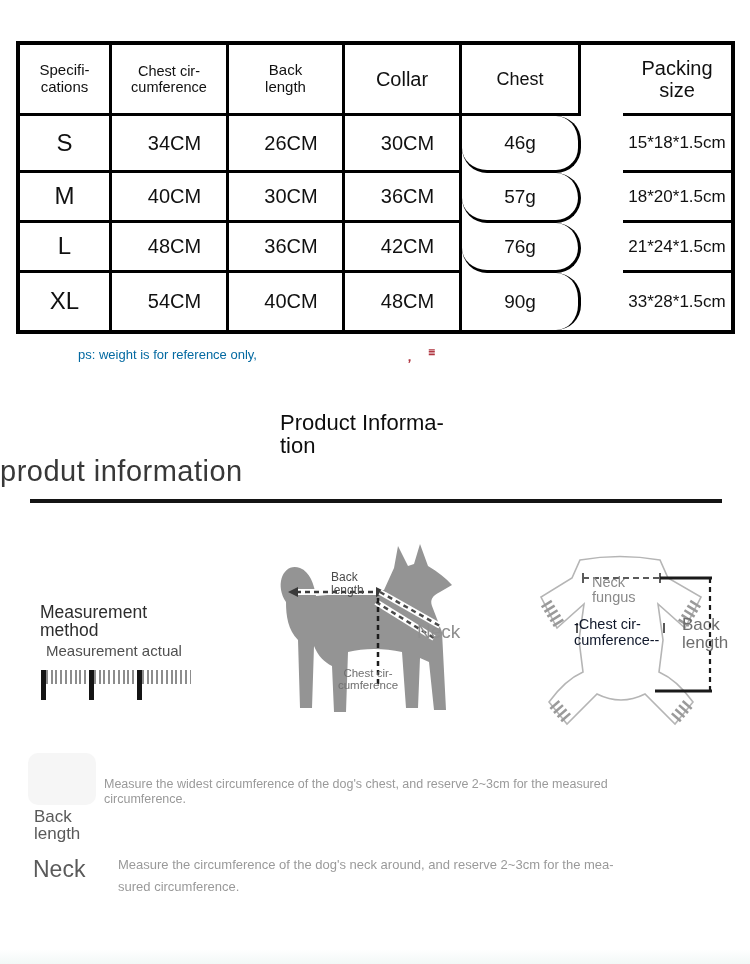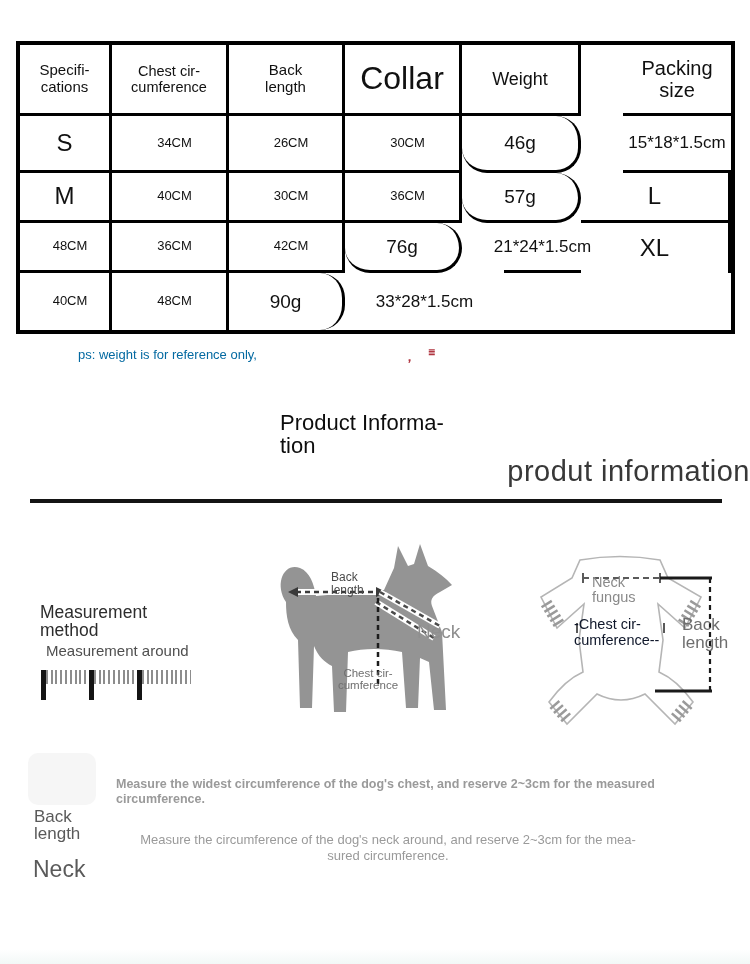--- a/index.html
+++ b/index.html
@@ -14,37 +14,37 @@
               grid-template-columns:92px 117px 116px 117px 119px auto;
               grid-template-rows:71px 57px 50px 50px auto;background:#fff;}
   .size-table .cell{border-right:3px solid #000;border-bottom:3px solid #000;
         display:flex;align-items:center;justify-content:center;text-align:center;
         line-height:1.12;box-sizing:border-box;}
   .size-table .last-col{border-right:none;margin-left:42px;}
   .size-table .last-row{border-bottom:none;}
   .h-spec{font-size:15px;}
   .h-chest{font-size:14.5px;}
   .h-back{font-size:15px;}
-  .h-collar{font-size:32px;}
+  .h-collar{font-size:20px;}
   .h-weight{font-size:18px;}
   .h-pack{font-size:20px;}
   .d-size{font-size:24px;}
-  .d-val{font-size:13px;padding-left:11px;}
+  .d-val{font-size:20px;padding-left:11px;}
   .d-weight{font-size:19px;border-radius:25px;}
   .d-pack{font-size:17px;}
 
   
   .note-ps{left:78px;top:347px;font-size:13px;color:#0369a1;}
   .note-measure{left:222px;top:342px;width:488px;font-size:9.5px;line-height:11px;color:#c4494f;}
   .stray1{left:403px;top:348px;font-size:13px;font-weight:bold;color:#b03540;}
   .stray2{left:428px;top:347px;font-size:9px;font-weight:bold;color:#b03540;}
 
   
   .heading-en{left:280px;top:411px;width:180px;font-size:22px;line-height:23px;color:#0d0d0d;}
-  .heading-sub{left:0;top:455px;width:750px;text-align:right;font-size:29px;
+  .heading-sub{left:0;top:455px;width:750px;text-align:left;font-size:29px;
                font-weight:300;letter-spacing:0.5px;color:#383838;}
   .divider{left:30px;top:499px;width:692px;height:4px;background:#141414;}
 
   
   .mm-title{left:40px;top:603px;font-size:17.5px;line-height:18px;color:#2d2d2d;}
   .mm-sub{left:46px;top:642px;font-size:15px;color:#4f4f4f;}
   .ruler{left:41px;top:670px;width:150px;height:30px;}
   .ruler .ticks{position:absolute;left:0;top:0;width:150px;height:14px;
     background:repeating-linear-gradient(to right,#8d8d8d 0 2px,transparent 2px 4.8px);}
   .ruler .bar{position:absolute;top:0;width:5px;height:30px;background:#141414;}
@@ -55,84 +55,86 @@
   .dog-label-chest{left:330px;top:667px;width:76px;text-align:center;font-size:11.5px;line-height:12px;color:#6f6f6f;}
 
   .garment-svg{left:527px;top:552px;}
   .g-label-neck{left:592px;top:575px;font-size:14.5px;line-height:15px;color:#8a8a8a;}
   .g-label-chest{left:574px;top:616px;font-size:14.5px;line-height:16px;color:#0f172a;}
   .g-label-back{left:682px;top:616px;font-size:17px;line-height:18px;color:#6e6e6e;}
 
   
   .faint-blob{left:28px;top:753px;width:68px;height:52px;background:#f6f6f6;border-radius:10px;}
   .ins-text{color:#9a9a9a;font-size:12.5px;line-height:15px;}
-  .ins1{left:116px;top:777px;width:570px;font-weight:bold;}
+  .ins1{left:104px;top:777px;width:570px;}
   .ins-label{color:#5a5a5a;}
   .lab2{left:34px;top:808px;font-size:17px;line-height:17px;}
   .ins2{left:118px;top:818px;width:590px;font-size:13px;}
   .lab3{left:33px;top:856px;font-size:23px;}
-  .ins3{left:118px;top:832px;width:540px;font-size:13px;line-height:16px;text-align:center;}
+  .ins3{left:118px;top:854px;width:540px;font-size:13px;line-height:22px;}
   .bottom-strip{left:0;top:949px;width:750px;height:15px;
      background:linear-gradient(to bottom,#ffffff,#f2f8f7);}
 </style>
 </head>
 <body>
 
 <div class="page">
 
   <div class="abs size-table">
     <div class="cell pre h-spec">Specifi-
 cations</div>
     <div class="cell pre h-chest">Chest cir-
 cumference</div>
     <div class="cell pre h-back">Back
 length</div>
     <div class="cell h-collar">Collar</div>
-    <div class="cell h-weight">Weight</div>
+    <div class="cell h-weight">Chest</div>
     <div class="cell h-pack last-col">Packing size</div>
 
     <div class="cell d-size">S</div>
     <div class="cell d-val">34CM</div>
     <div class="cell d-val">26CM</div>
     <div class="cell d-val">30CM</div>
     <div class="cell d-weight">46g</div>
     <div class="cell d-pack last-col">15*18*1.5cm</div>
 
     <div class="cell d-size">M</div>
     <div class="cell d-val">40CM</div>
     <div class="cell d-val">30CM</div>
     <div class="cell d-val">36CM</div>
     <div class="cell d-weight">57g</div>
+    <div class="cell d-pack last-col">18*20*1.5cm</div>
 
     <div class="cell d-size">L</div>
     <div class="cell d-val">48CM</div>
     <div class="cell d-val">36CM</div>
     <div class="cell d-val">42CM</div>
     <div class="cell d-weight">76g</div>
     <div class="cell d-pack last-col">21*24*1.5cm</div>
 
     <div class="cell d-size last-row">XL</div>
+    <div class="cell d-val last-row">54CM</div>
     <div class="cell d-val last-row">40CM</div>
     <div class="cell d-val last-row">48CM</div>
     <div class="cell d-weight last-row">90g</div>
     <div class="cell d-pack last-col last-row">33*28*1.5cm</div>
   </div>
 
   <div class="abs note-ps">ps: weight is for reference only,</div>
   <div class="abs stray1">，</div>
   <div class="abs stray2">≣</div>
 
   <div class="abs heading-en pre">Product Informa-
 tion</div>
   <div class="abs heading-sub">produt information</div>
   <div class="abs divider"></div>
 
   <div class="abs mm-title pre">Measurement
 method</div>
-  <div class="abs mm-sub">Measurement around</div>
+  <div class="abs mm-sub">Measurement actual</div>
   <div class="abs ruler">
     <div class="ticks"></div>
     <div class="bar" style="left:0"></div>
     <div class="bar" style="left:48px"></div>
     <div class="bar" style="left:96px"></div>
   </div>
 
   <svg class="abs dog-svg" width="218" height="205" viewBox="0 0 218 205">
     <path fill="#949494" d="
       M 14,62

